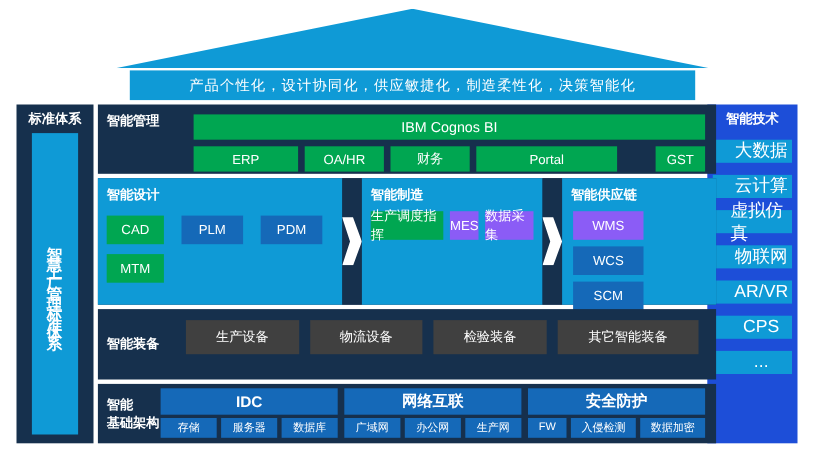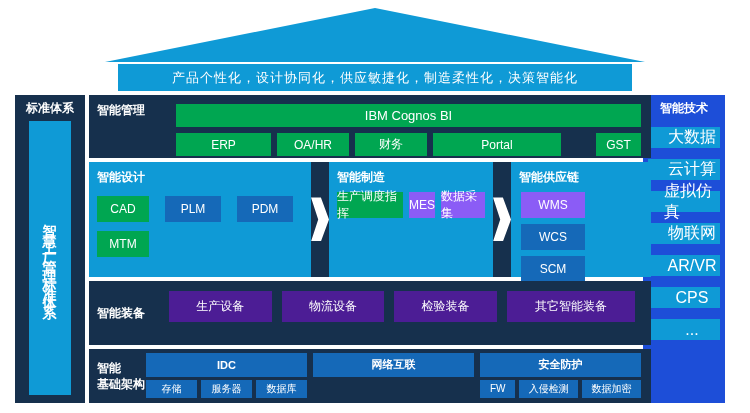--- a/index.html
+++ b/index.html
@@ -63,28 +63,28 @@
   .mod { color:#fff; font-size:12px; display:flex; align-items:center; justify-content:center; height:26px; }
   .green { background:#00a651; } .red { background:#8b5cf6; } .mid { background:#1569b8; }
   .design-row1 { position:absolute; left:8px; top:34px; display:flex; gap:16px; }
   .design-row2 { position:absolute; left:8px; top:69px; }
   .w52 { width:52px; } .w56 { width:56px; }
   .mfg-stack { position:absolute; left:8px; top:30px; width:148px; display:flex; flex-direction:row; gap:6px; }
   .supply-stack { position:absolute; left:10px; top:30px; width:64px; display:flex; flex-direction:column; gap:6px; }
 
   .row3 .sec-label { left:8px; top:50%; transform:translateY(-50%); }
   .equip-row { position:absolute; left:80px; right:16px; top:10px; height:31px; display:flex; gap:10px; }
-  .equip-btn { flex:1; background:#4c1d95; color:#fff; font-size:12px;
+  .equip-btn { flex:1; background:#404040; color:#fff; font-size:12px;
                display:flex; align-items:center; justify-content:center; }
   .equip-btn:nth-child(4) { flex:1.25; }
 
   .row4 .sec-label { left:8px; top:50%; transform:translateY(-50%); line-height:1.35; }
   .infra-groups { position:absolute; left:57px; right:10px; top:4px; bottom:5px; display:flex; gap:6px; }
   .infra-group { flex:1; display:flex; flex-direction:column; gap:3px; }
-  .infra-header { height:24px; background:#1569b8; color:#fff; font-size:11px; font-weight:bold;
+  .infra-header { height:24px; background:#1569b8; color:#fff; font-size:14px; font-weight:bold;
                   display:flex; align-items:center; justify-content:center; }
   .infra-subs { flex:1; display:flex; gap:4px; }
   .infra-sub { flex:1; background:#1569b8; color:#fff; font-size:10px;
                display:flex; align-items:center; justify-content:center; }
   .infra-group.g3 .infra-sub:first-child { flex:0.6; }
 </style>
 </head>
 <body>
 
 <div class="stage">
@@ -180,20 +180,25 @@
         <div class="infra-group g1">
           <div class="infra-header">IDC</div>
           <div class="infra-subs">
             <div class="infra-sub">存储</div>
             <div class="infra-sub">服务器</div>
             <div class="infra-sub">数据库</div>
           </div>
         </div>
         <div class="infra-group g2">
           <div class="infra-header">网络互联</div>
+          <div class="infra-subs">
+            <div class="infra-sub">广域网</div>
+            <div class="infra-sub">办公网</div>
+            <div class="infra-sub">生产网</div>
+          </div>
         </div>
         <div class="infra-group g3">
           <div class="infra-header">安全防护</div>
           <div class="infra-subs">
             <div class="infra-sub">FW</div>
             <div class="infra-sub">入侵检测</div>
             <div class="infra-sub">数据加密</div>
           </div>
         </div>
       </div>

